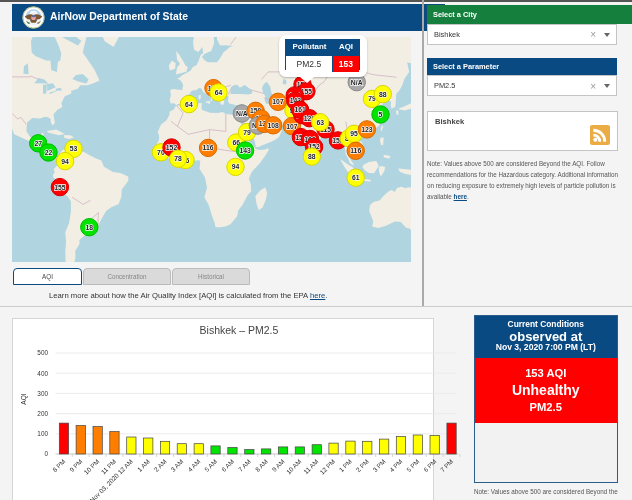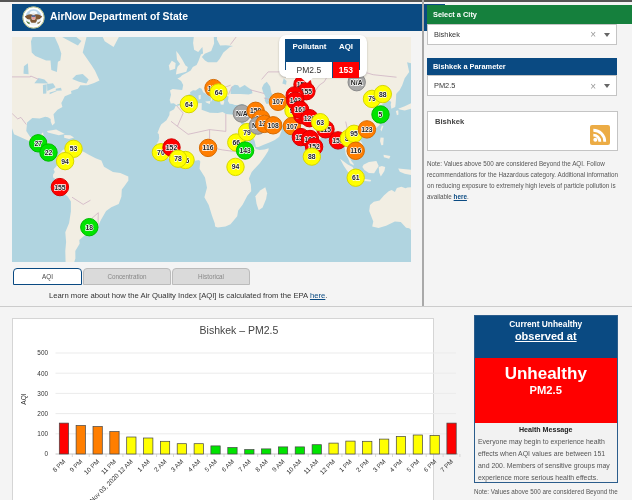--- a/index.html
+++ b/index.html
@@ -191,39 +191,39 @@
       <circle cx="343.7" cy="113.8" r="8.7" fill="#ff7e00" stroke="#d66a00" stroke-width="1"></circle>
       <text x="343.7" y="116.3" text-anchor="middle" font-size="6.8" font-weight="bold" fill="#222" stroke="#ffffff" stroke-width="1.3" paint-order="stroke">116</text>
       <circle cx="343.7" cy="140.7" r="8.7" fill="#ffff00" stroke="#d6d600" stroke-width="1"></circle>
       <text x="343.7" y="143.2" text-anchor="middle" font-size="6.8" font-weight="bold" fill="#222" stroke="#ffffff" stroke-width="1.3" paint-order="stroke">61</text>
     </svg>
 </div>
 
 <div class="abs" style="left:279px;top:35px;width:88px;height:42px;background:#fff;border-radius:7px;box-shadow:0 1px 2px rgba(0,0,0,0.25);"></div>
 <div class="abs" style="left:300px;top:77px;width:0;height:0;border-left:7px solid transparent;border-right:7px solid transparent;border-top:6px solid #fff;"></div>
 <div class="abs" style="left:285px;top:38.5px;width:75px;height:31.5px;border:1px solid #0a4a82;">
-  <div style="display:flex;height:22px;background:#0a4a82;color:#fff;font-size:7.9px;font-weight:bold;text-align:center;line-height:13.5px;justify-content:space-between;">
+  <div style="display:flex;height:16px;background:#0a4a82;color:#fff;font-size:7.9px;font-weight:bold;text-align:center;line-height:13.5px;justify-content:space-between;">
     <div style="width:47px;">Pollutant</div>
       <div style="width:26px;">AQI</div>
   </div>
   <div style="display:flex;height:16px;">
     <div style="width:47px;background:#fff;color:#333;font-size:8.5px;text-align:center;line-height:16px;border-right:1px solid #0a4a82;">PM2.5</div>
       <div style="width:26.5px;background:#ff0000;color:#fff;font-size:8.5px;font-weight:bold;text-align:center;line-height:16px;">153</div>
   </div>
 </div>
 
 <div class="abs" style="left:422px;top:0;width:1.5px;height:306px;background:#a9a9a9;"></div>
 <div class="abs" style="left:0;top:306px;width:632px;height:1px;background:#ccc;"></div>
 
 <div class="abs" style="left:427px;top:4.5px;width:223px;height:19px;background:#15803d;color:#fff;font-size:7.4px;font-weight:bold;line-height:19px;padding-left:6px;">Select a City</div>
 <div class="abs" style="left:427px;top:23.5px;width:190px;height:21.5px;background:#fff;border:1px solid #c4c4c4;font-size:7.4px;color:#333;line-height:19.5px;padding-left:6px;">Bishkek
   <span style="position:absolute;right:20px;top:0.5px;color:#999;font-size:10px;">×</span>
   <span style="position:absolute;right:6px;top:8px;width:0;height:0;border-left:3.5px solid transparent;border-right:3.5px solid transparent;border-top:4.5px solid #666;"></span>
 </div>
-<div class="abs" style="left:427px;top:58px;width:190px;height:17px;background:#0a4a82;color:#fff;font-size:7.4px;font-weight:bold;line-height:17px;padding-left:6px;">Bishkek a Parameter</div>
+<div class="abs" style="left:427px;top:58px;width:190px;height:17px;background:#0a4a82;color:#fff;font-size:7.4px;font-weight:bold;line-height:17px;padding-left:6px;">Select a Parameter</div>
 <div class="abs" style="left:427px;top:75px;width:190px;height:20.5px;background:#fff;border:1px solid #c4c4c4;font-size:7.4px;color:#333;line-height:19.5px;padding-left:6px;">PM2.5
   <span style="position:absolute;right:20px;top:0.5px;color:#999;font-size:10px;">×</span>
   <span style="position:absolute;right:6px;top:8px;width:0;height:0;border-left:3.5px solid transparent;border-right:3.5px solid transparent;border-top:4.5px solid #666;"></span>
 </div>
 <div class="abs" style="left:427px;top:110.5px;width:190.5px;height:40.5px;background:#fff;border:1px solid #c4c4c4;">
   <div class="abs" style="left:7px;top:5px;font-size:7.6px;font-weight:bold;color:#444;">Bishkek</div>
   <div class="abs" style="right:7px;bottom:5px;">
       <svg style="display:block" width="20" height="20" viewBox="0 0 24 24">
 <rect width="24" height="24" rx="2.5" fill="#ecac45"></rect>
 <circle cx="6.4" cy="17.6" r="2.4" fill="#fff"></circle>
@@ -326,24 +326,22 @@
       <line x1="430.1" y1="135" x2="430.1" y2="138" stroke="#c5c5c5" stroke-width="0.7"></line>
       <text x="423.7" y="143" text-anchor="end" font-size="6.4" fill="#333" transform="rotate(-45 423.7 143)">6 PM</text>
       <rect x="433.9" y="104.1" width="9.3" height="30.9" fill="#ff0000" stroke="#444" stroke-width="0.7"></rect>
       <line x1="446.9" y1="135" x2="446.9" y2="138" stroke="#c5c5c5" stroke-width="0.7"></line>
       <text x="440.5" y="143" text-anchor="end" font-size="6.4" fill="#333" transform="rotate(-45 440.5 143)">7 PM</text>
     </svg>
 </div>
 
 <div class="abs" style="left:474px;top:314.5px;width:143.5px;height:168.5px;border:1px solid #2b5d8c;background:#f2f2f2;">
   <div style="background:#0a4a82;color:#fff;text-align:center;height:42px;padding-top:3.5px;">
-    <div style="font-size:8.4px;font-weight:bold;line-height:11.5px;">Current Unhealthy</div>
-    <div style="font-size:11px;font-weight:bold;line-height:11px;text-decoration:underline;">observed at</div>
+    <div style="font-size:8.4px;font-weight:bold;line-height:11.5px;">Current Conditions</div>
+    <div style="font-size:13px;font-weight:bold;line-height:11px;">observed at</div>
+    <div style="font-size:8.6px;font-weight:bold;line-height:11.5px;">Nov 3, 2020 7:00 PM (LT)</div>
   </div>
   <div style="background:#ff0000;color:#fff;text-align:center;height:65px;padding-top:7px;">
-    <div style="font-size:17px;font-weight:bold;line-height:17.3px;">Unhealthy</div>
+    <div style="font-size:11.2px;font-weight:bold;line-height:17.3px;">153 AQI</div>
+    <div style="font-size:14px;font-weight:bold;line-height:17.3px;">Unhealthy</div>
     <div style="font-size:11.2px;font-weight:bold;line-height:17.3px;">PM2.5</div>
   </div>
-  <div style="text-align:center;padding-top:3px;">
-    <div style="font-size:7.1px;font-weight:bold;color:#222;">Health Message</div>
-    <div style="font-size:6.9px;color:#555;line-height:12.1px;padding:2px 0 0 3px;text-align:left;">Everyone may begin to experience health<br>effects when AQI values are between 151<br>and 200. Members of sensitive groups may<br>experience more serious health effects.</div>
-  </div>
 </div>
 <div class="abs" style="left:474px;top:488px;font-size:6.3px;color:#555;">Note: Values above 500 are considered Beyond the</div>
 </body></html>

